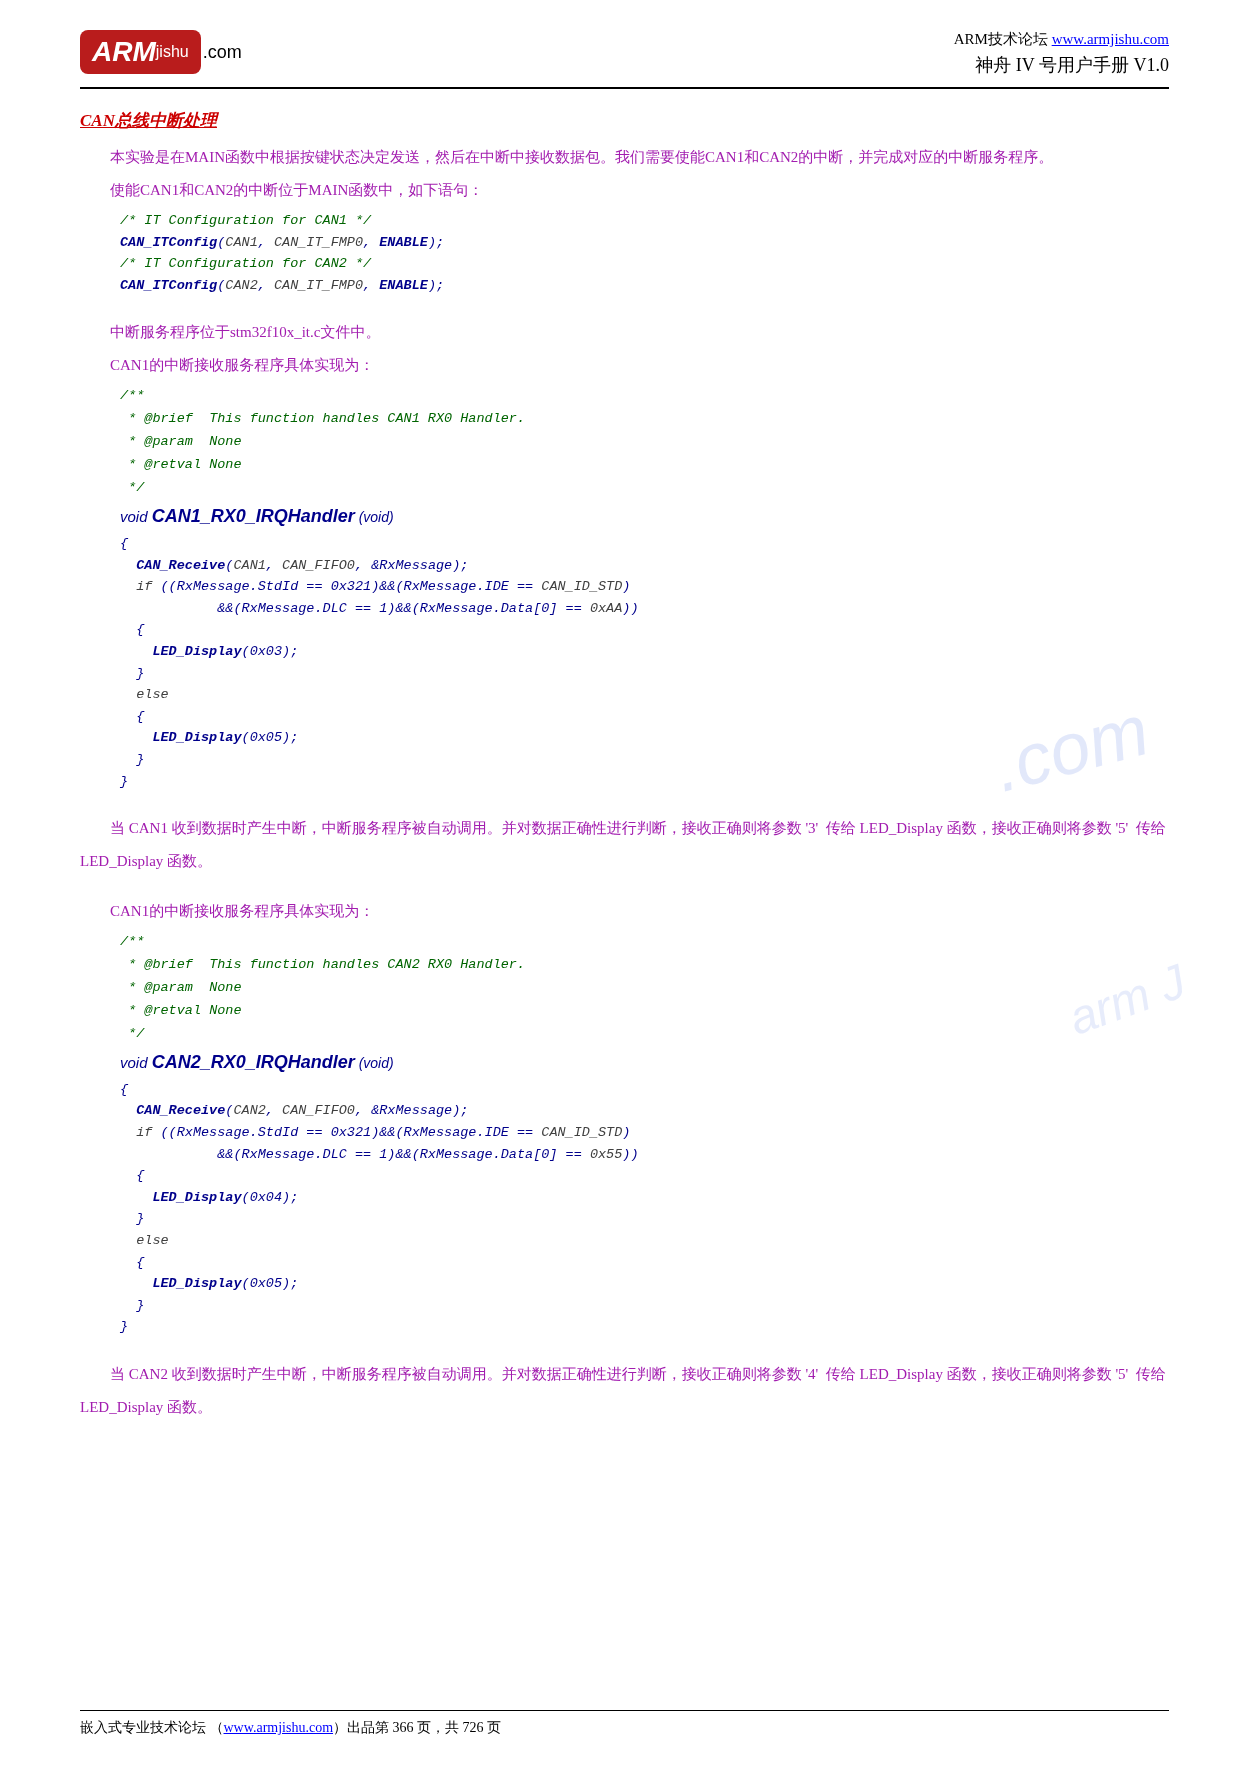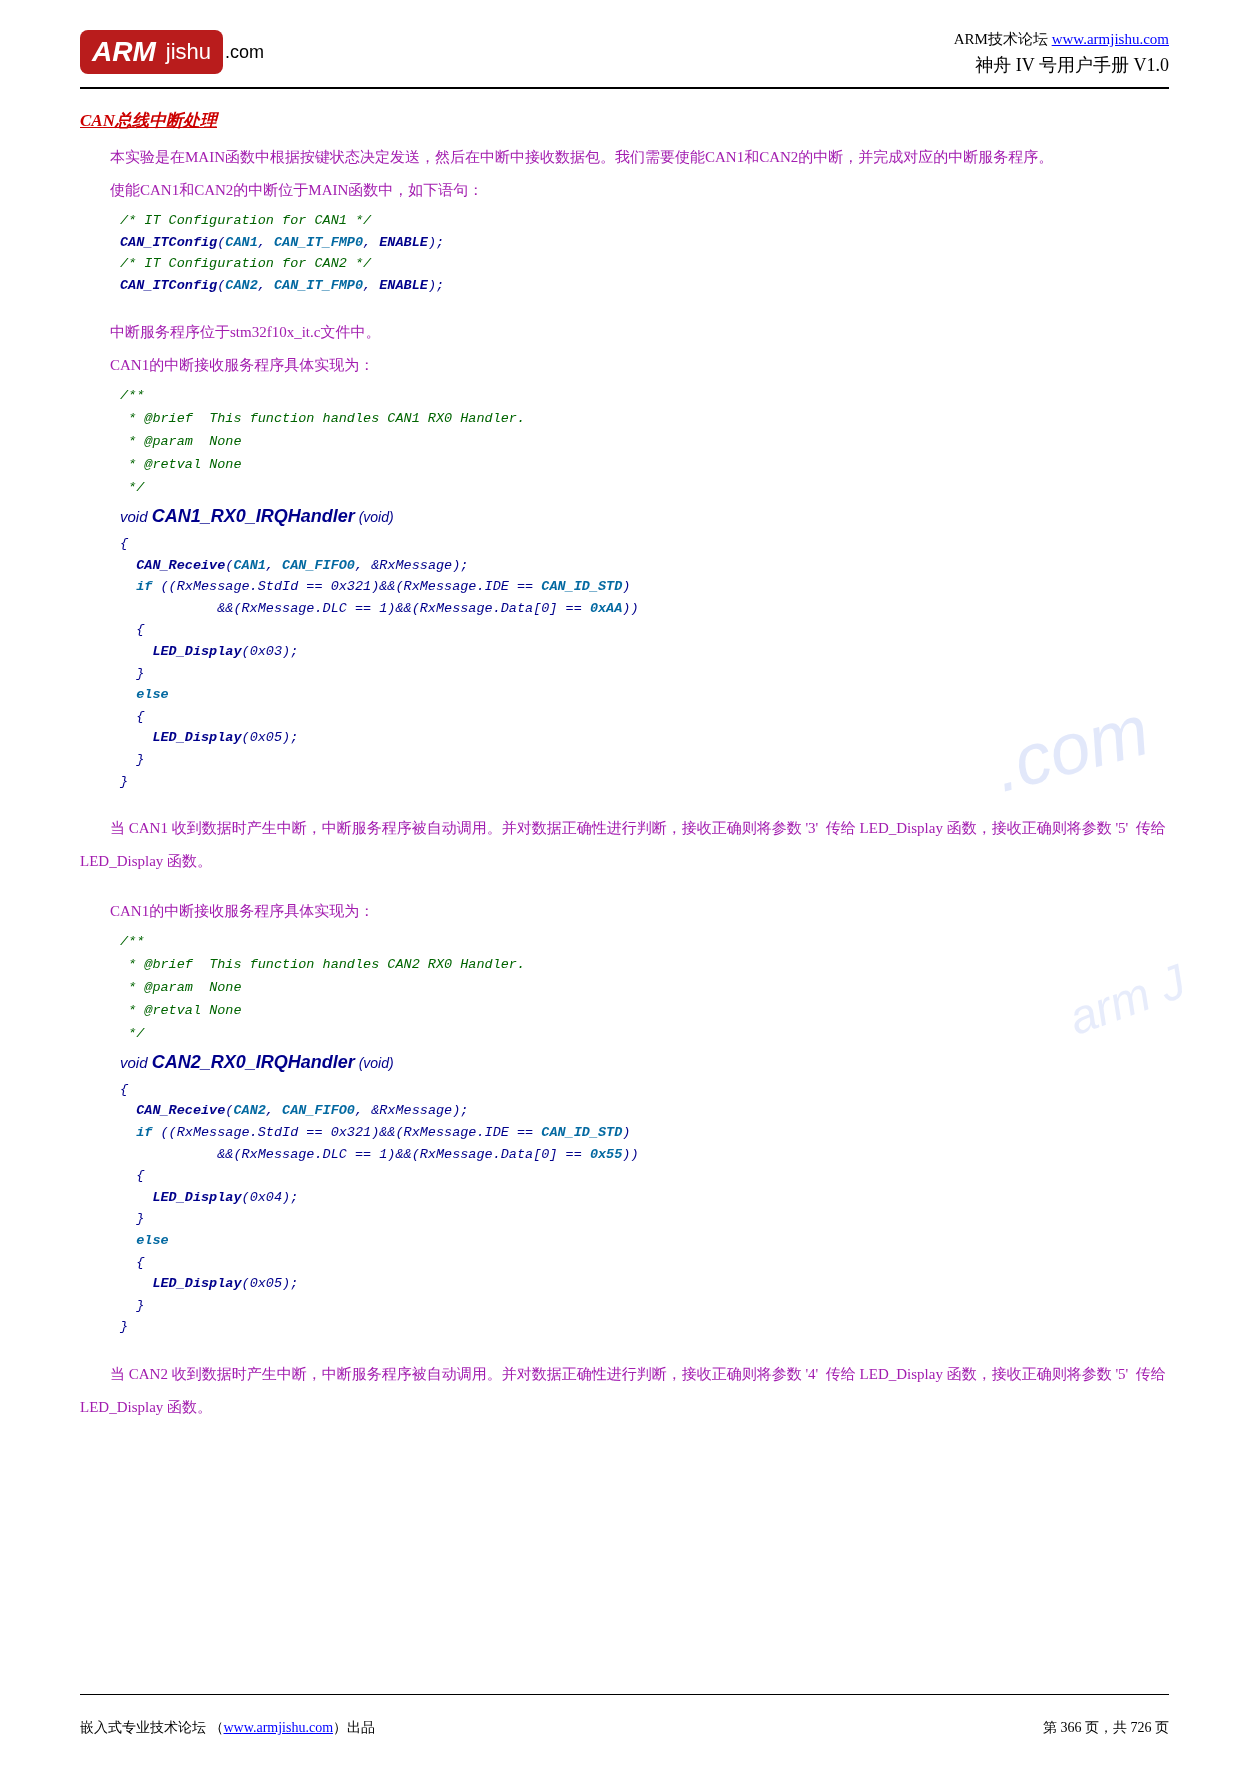--- a/index.html
+++ b/index.html
@@ -42,23 +42,23 @@
     }
     .logo-arm {
       color: #fff;
       font-size: 28px;
       font-weight: bold;
       font-family: Arial, sans-serif;
       font-style: italic;
     }
     .logo-jishu {
       color: #fff;
-      font-size: 22px;
-      font-family: Arial, sans-serif;
-      margin-left: 10px;
+      font-size: 16px;
+      font-family: Arial, sans-serif;
+      margin-left: 0;
     }
     .logo-com-text {
       color: #000;
       font-size: 18px;
       font-family: Arial, sans-serif;
       margin-left: 2px;
     }
     .header-right {
       text-align: right;
     }
@@ -107,22 +107,22 @@
       font-style: italic;
     }
     .code-block .kw {
       color: #00008B;
       font-weight: bold;
     }
     .code-block .cm {
       color: #006400;
     }
     .code-block .red-kw {
-      color: #0369a1;
-      font-weight: bold;
+      color: #404040;
+      font-weight: normal;
       text-align: right;
     }
     
     .comment-block {
       font-family: "Courier New", Courier, monospace;
       font-size: 13.5px;
       color: #006400;
       font-style: italic;
       line-height: 1.7;
       margin: 6px 0 6px 40px;
@@ -146,26 +146,26 @@
       font-style: italic;
       color: #00008B;
     }
     
     .footer {
       position: absolute;
       bottom: 30px;
       left: 80px;
       right: 80px;
       display: flex;
-      justify-content: space-between;
+      justify-content: flex-start;
       align-items: center;
       font-size: 14px;
       color: #000;
       border-top: 1px solid #000;
-      padding-top: 24px;
+      padding-top: 8px;
     }
     .footer a {
       color: #00f;
       text-decoration: underline;
     }
     
     .watermark {
       position: absolute;
       top: 40%;
       right: 8%;

